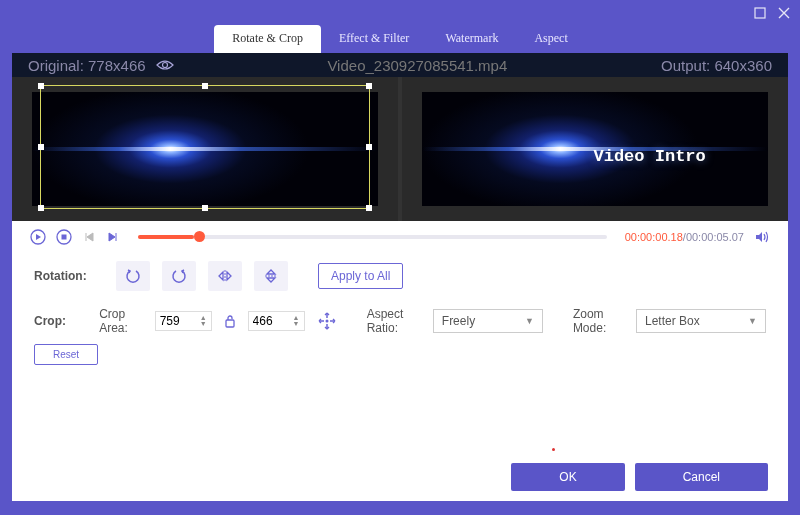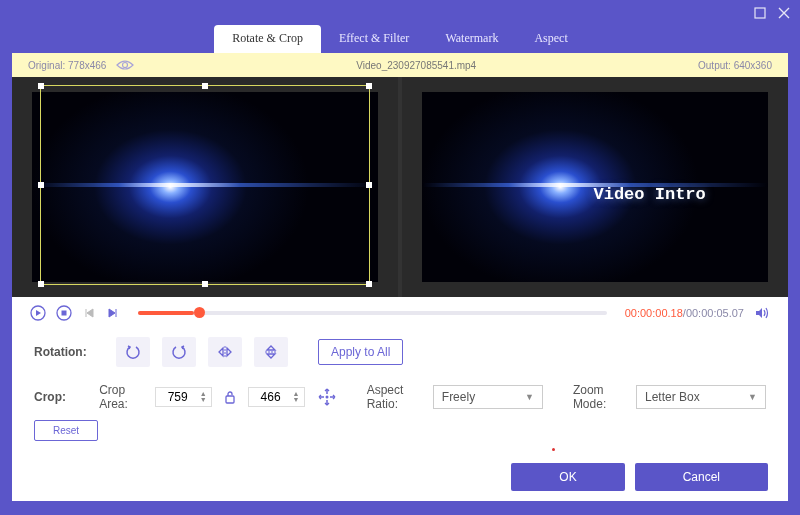--- a/index.html
+++ b/index.html
@@ -4,24 +4,24 @@
 <style>
 * { margin: 0; padding: 0; box-sizing: border-box; font-family: -apple-system, "Segoe UI", Arial, sans-serif; }
 body { background: #5a55c8; width: 800px; height: 515px; overflow: hidden; font-size: 12px; }
 .titlebar { height: 25px; display: flex; justify-content: flex-end; align-items: center; padding-right: 10px; gap: 12px; }
 .titlebar .winbtn { color: #fff; opacity: 0.85; cursor: pointer; }
 .tabs { background: #5a55c8; display: flex; justify-content: center; gap: 0; height: 28px; }
 .tab { color: #e8e6ff; padding: 6px 18px; font-size: 12px; border-radius: 4px 4px 0 0; cursor: pointer; font-family: Liberation Serif, serif; }
 .tab.active { background: #fff; color: #333; }
 .tab.disabled { color: #b0ace0; cursor: default; }
 .panel { background: #fff; margin: 0 12px 12px 12px; height: 448px; position: relative; }
-.previewbar { background: #fef9c3; height: 24px; display: flex; align-items: center; padding: 0 16px; font-size: 10px; color: #8a88a8; }
+.previewbar { background: #0f172a; height: 24px; display: flex; align-items: center; padding: 0 16px; font-size: 15px; color: #8a88a8; }
 .previewbar .eye { margin-left: 10px; color: #a8a4d8; }
 .previewbar .fname { flex: 1; text-align: center; color: #777; }
-.previews { background: #333; height: 220px; display: flex; gap: 4px; }
+.previews { background: #333; height: 144px; display: flex; gap: 4px; }
 .pvleft, .pvright { flex: 1; background: #2a2a2a; position: relative; overflow: hidden; }
 .frame { position: absolute; inset: 15px 20px; border: none; }
 .lensflare { position: absolute; inset: 0; background: radial-gradient(ellipse 40% 55% at 40% 50%, #ffffff 0%, #88b0ff 6%, #2a4fcf 15%, #12206a 30%, #050a20 55%, #010108 100%); }
 .lensflare::before { content:""; position:absolute; left:0; right:0; top:48%; height:4px; background: linear-gradient(90deg, rgba(0,0,20,0) 0%, rgba(70,120,255,0.6) 25%, rgba(255,255,255,0.95) 40%, rgba(70,120,255,0.6) 60%, rgba(0,0,20,0) 100%); filter: blur(0.5px); }
 .cropbox { position: absolute; inset: 8px 28px 12px 28px; border: 1px solid #d8d860; }
 .handle { position: absolute; width: 6px; height: 6px; background: #fff; }
 .h-tl{top:-3px;left:-3px}.h-t{top:-3px;left:calc(50% - 3px)}.h-tr{top:-3px;right:-3px}
 .h-l{top:calc(50% - 3px);left:-3px}.h-r{top:calc(50% - 3px);right:-3px}
 .h-bl{bottom:-3px;left:-3px}.h-b{bottom:-3px;left:calc(50% - 3px)}.h-br{bottom:-3px;right:-3px}
 .introtext { position: absolute; top: 50%; right: 18%; transform: translateY(-10%); color: #fff; font-family: "Courier New", monospace; font-weight: bold; font-size: 17px; text-shadow: 0 0 8px rgba(120,160,255,.6); }
@@ -32,21 +32,21 @@
 .seekfill { position:absolute; left:0; top:0; bottom:0; width:12%; background:#ff5a3c; border-radius:2px; }
 .seekhandle { position:absolute; left:12%; top:-4px; width:11px; height:11px; border-radius:50%; background:#ff5a3c; }
 .time { font-size: 11px; }
 .time .cur { color:#ff5a3c; }
 .time .tot { color:#8a88a8; }
 .row { display:flex; align-items:center; padding: 8px 22px; gap: 12px; font-size: 12px; color:#555; }
 .row .lbl { width: 70px; font-weight: 600; color:#555; }
 .iconbtn { width: 34px; height: 30px; background: #f2f1f9; display:inline-flex; align-items:center; justify-content:center; color:#6b66d6; cursor:pointer; border-radius:2px; }
 .applyall { border:1px solid #6b66d6; color:#6b66d6; padding: 5px 12px; border-radius:2px; cursor:pointer; font-size:12px; }
 .numfield { display:inline-flex; align-items:center; border:1px solid #ddd; padding:2px 4px; gap:4px; }
-.numfield input { width:36px; border:none; text-align:center; font-size:12px; outline:none; }
+.numfield input { width:36px; border:none; font-size:12px; outline:none; }
 .spinner { display:flex; flex-direction:column; font-size:7px; color:#888; line-height:6px; cursor:pointer; }
 .lockico { color:#6b66d6; cursor:pointer; }
 .centerico { width:26px; height:26px; display:inline-flex; align-items:center; justify-content:center; color:#6b66d6; cursor:pointer; }
 .sel { border:1px solid #ccc; padding:4px 8px; min-width:110px; display:inline-flex; align-items:center; justify-content:space-between; cursor:pointer; font-size:12px; color:#555; }
 .sel .caret { color:#888; font-size:9px; }
 .resetbtn { border:1px solid #6b66d6; color:#6b66d6; padding:4px 18px; border-radius:2px; cursor:pointer; font-size:10px; margin-left:22px; }
 .reddot { position:absolute; left:540px; top:395px; width:3px; height:3px; background:#d33; border-radius:50%; }
 .footer { position:absolute; bottom:10px; right:20px; display:flex; gap:10px; }
 .footer button { background:#5a55c8; color:#fff; border:none; padding:7px 48px; font-size:12px; cursor:pointer; border-radius:2px; }
 svg { display:block; }

